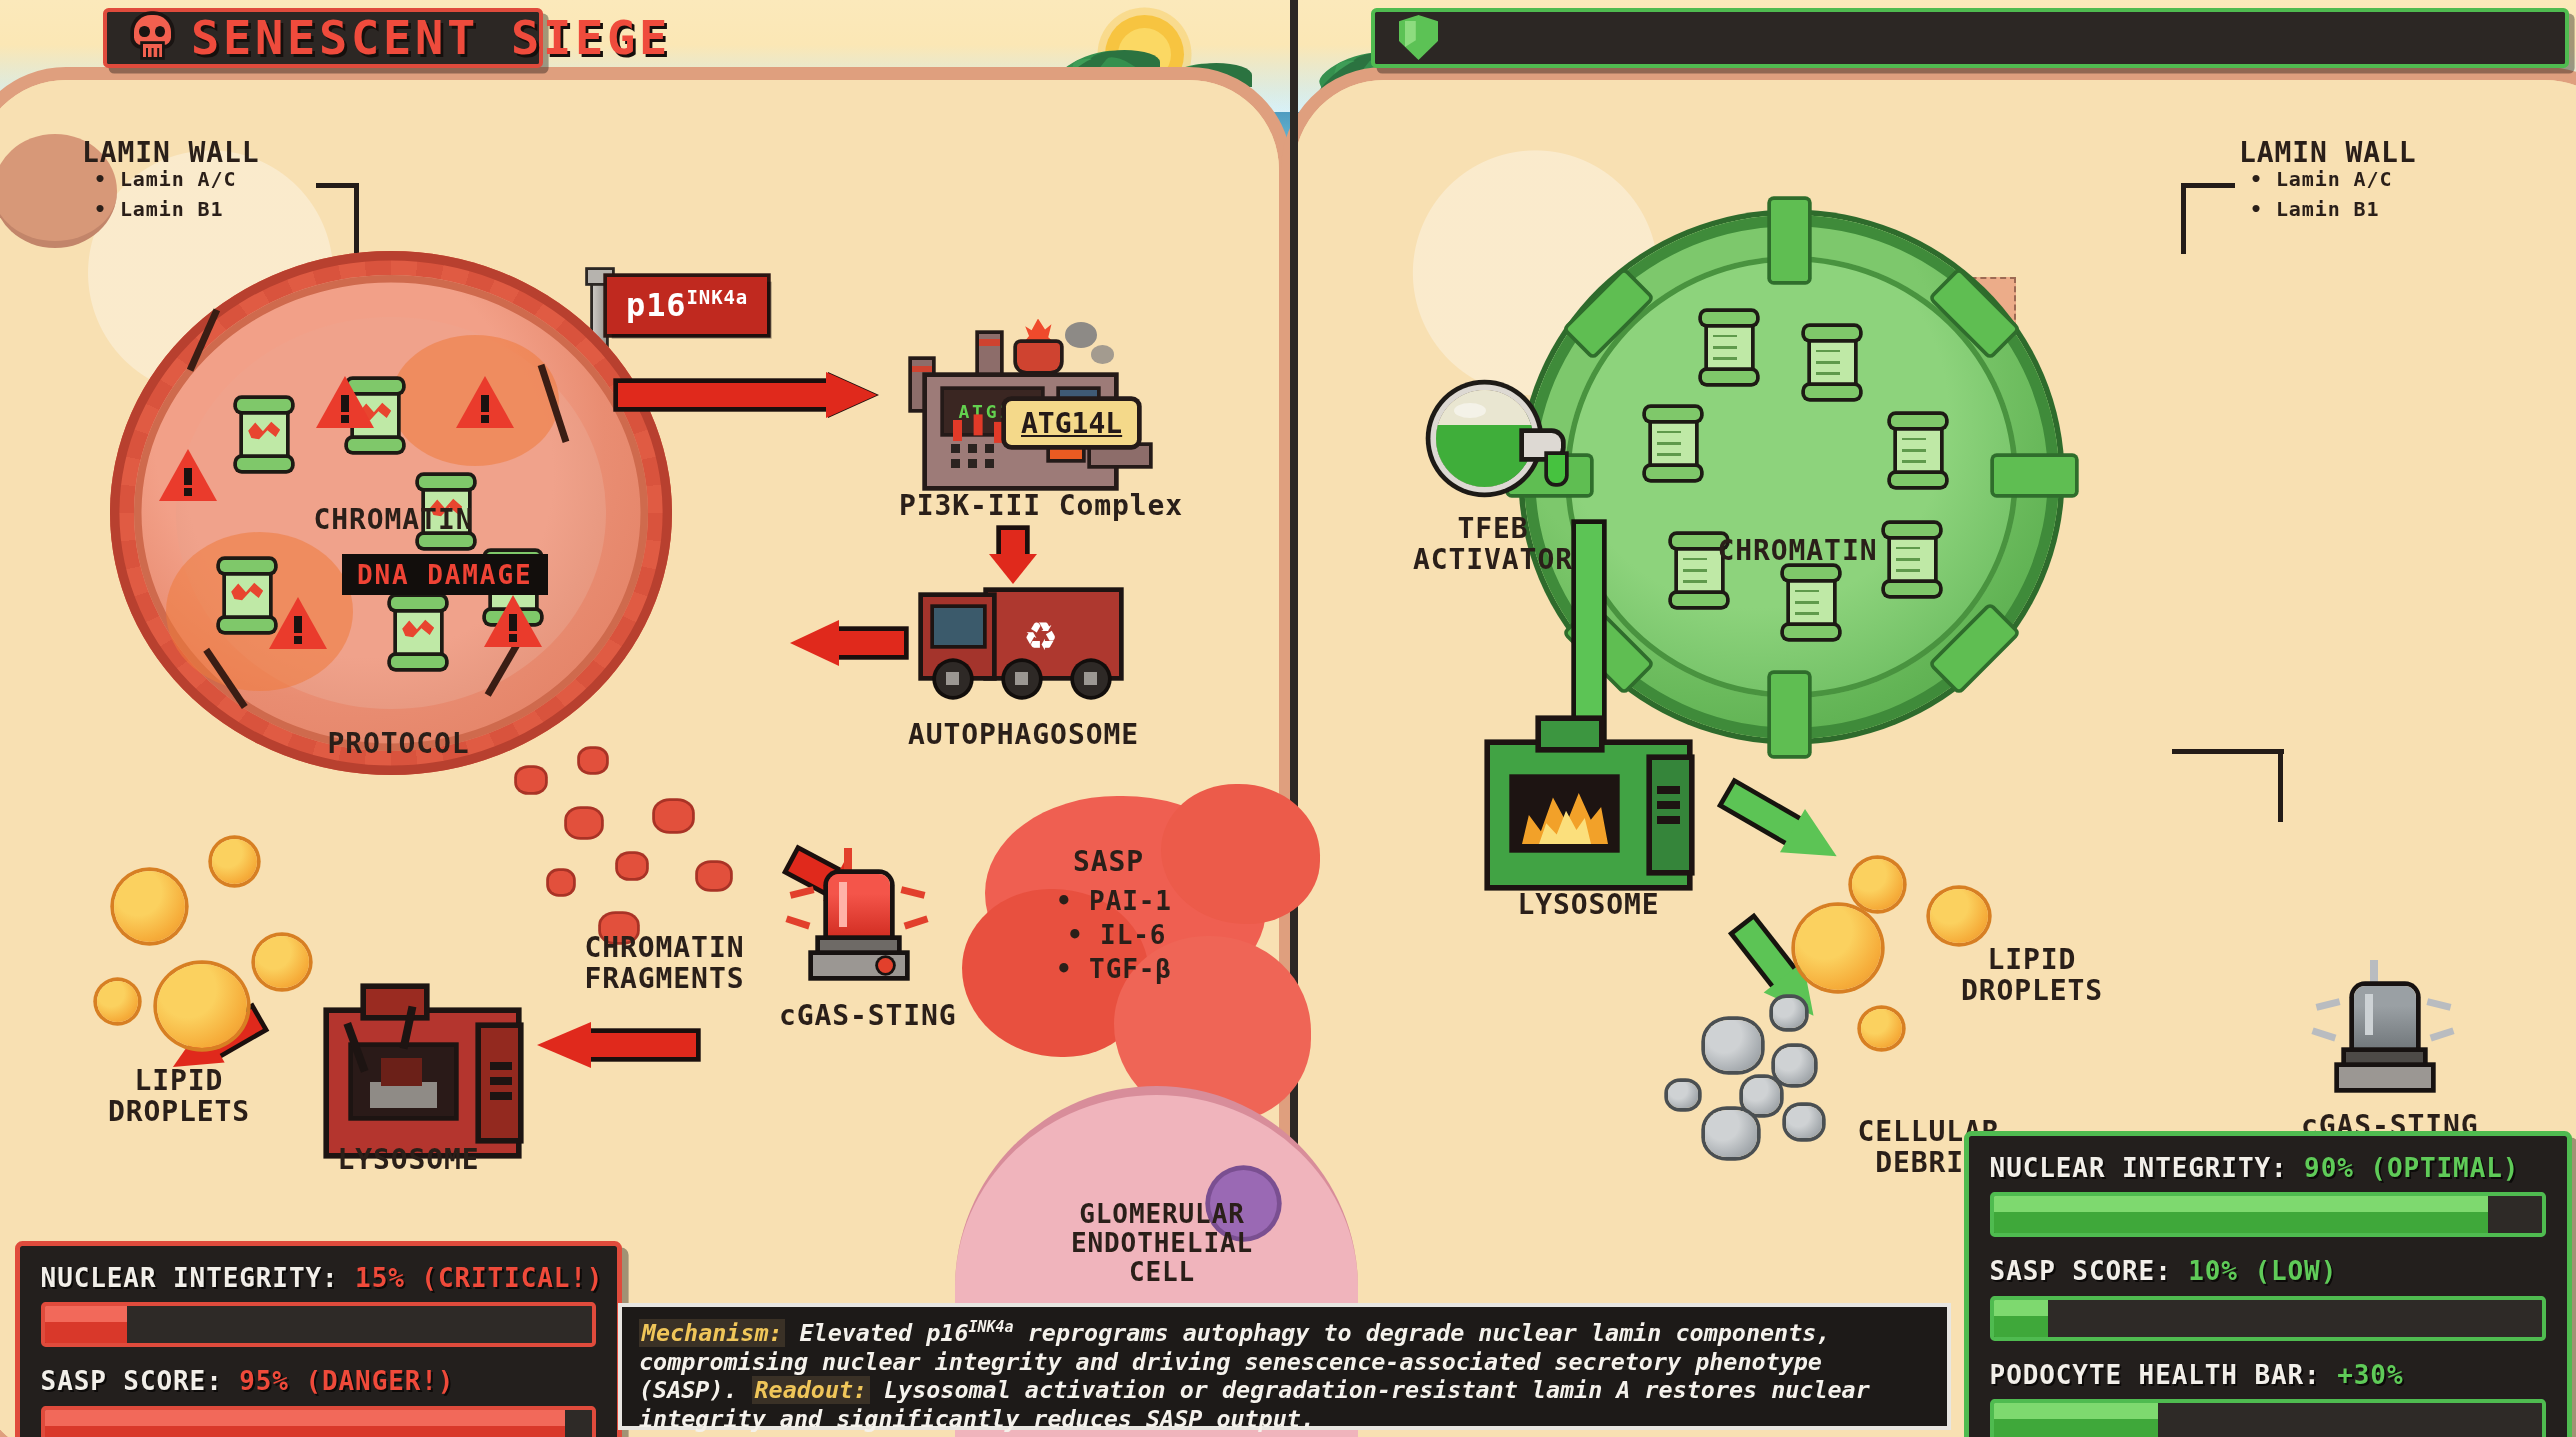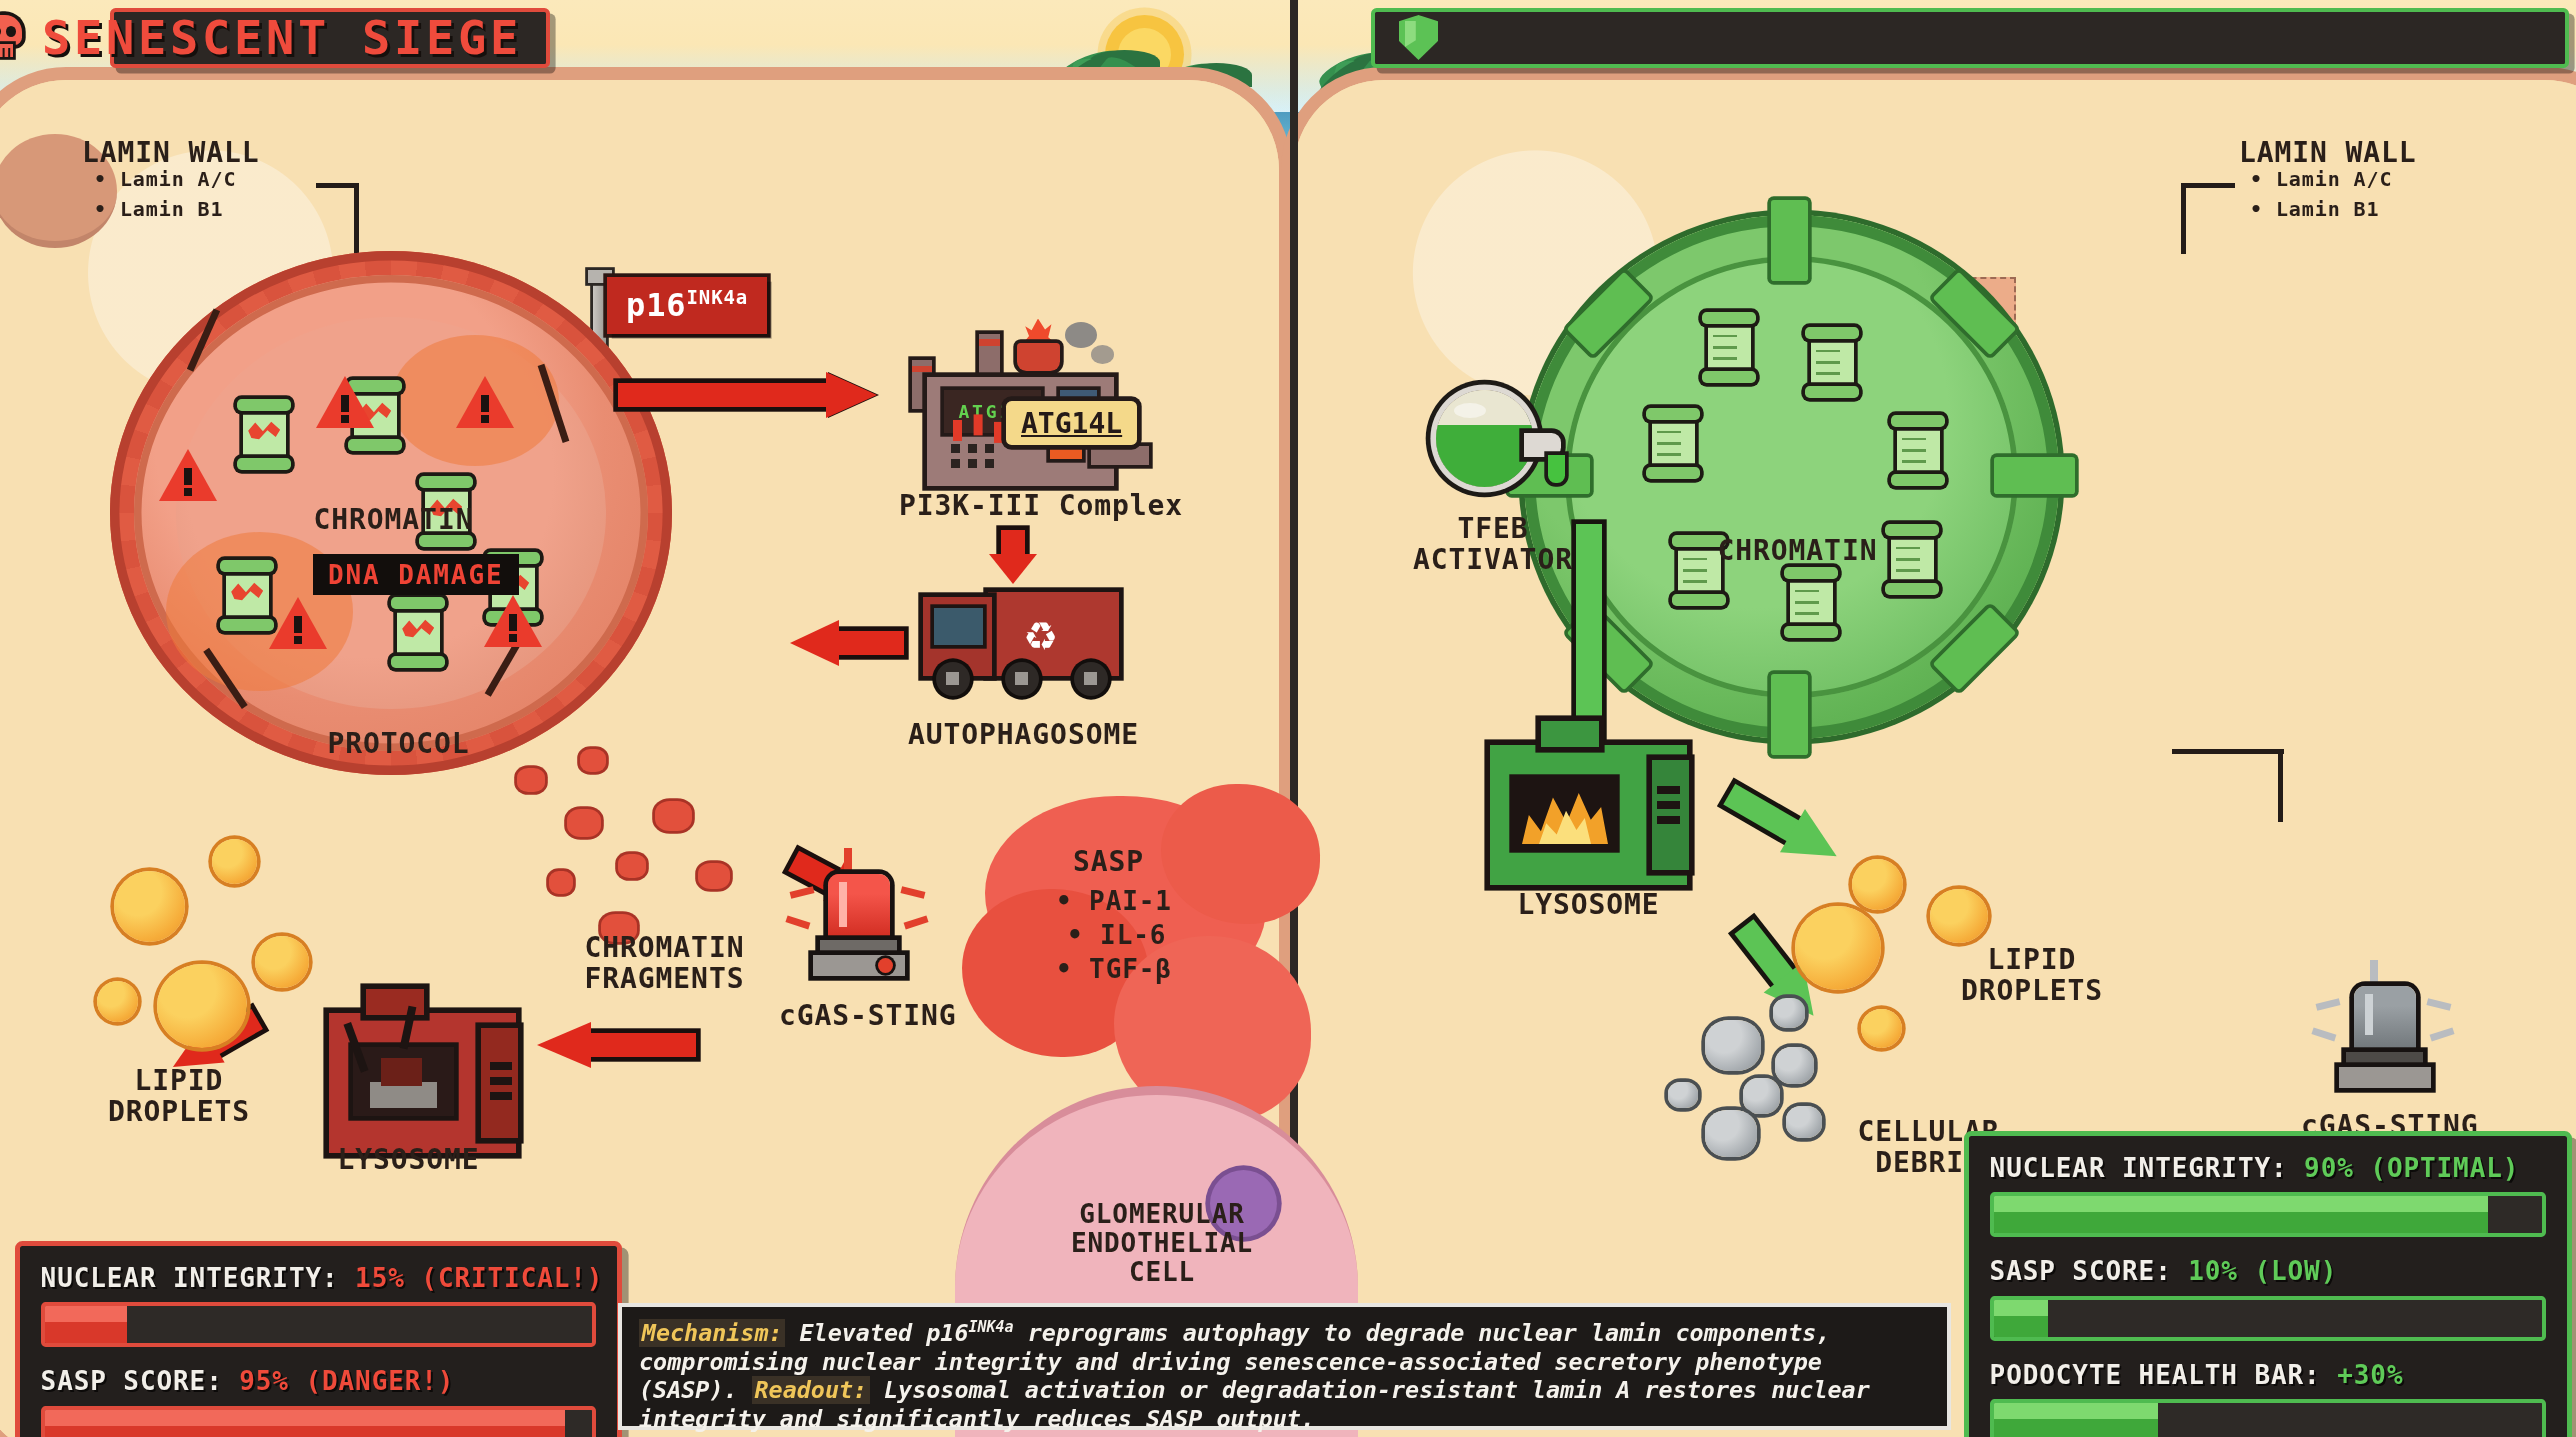--- a/index.html
+++ b/index.html
@@ -62,21 +62,21 @@
     box-shadow:5.6px 5.6px 0 rgba(0,0,0,.35);
   }
   .titlebar.green{ border-color:#4fbb50; }
   .titlebar h1 {
     font-family:"DejaVu Sans Mono", monospace;
     font-size:47px; font-weight:bold; letter-spacing:3.7px;
     color:#ef4b3c; -webkit-text-stroke:0; text-shadow:2.8px 2.8px 0 #150f0c;
     white-space:nowrap;
   }
   .titlebar.green h1{ color:#61c85a; }
-  .tL{ left:110px; width:440px;justify-content:flex-end; }
+  .tL{ left:103px; width:440px; }
   .tR{ left:1371px; width:1198px; }
   .tR h1{ font-size:47px; }
 
   
   .skull{ width:43px; height:45px; position:relative; flex:0 0 auto;}
   .skull .dome{ position:absolute; left:2.8px; top:0; width:37px; height:30px; background:#f2604f; border-radius:17px 17px 7.5px 7.5px; box-shadow:0 0 0 3.7px #1a1412;}
   .skull .e1,.skull .e2{ position:absolute; top:11.2px; width:10.3px; height:11.2px; background:#1a1412; border-radius:50%;}
   .skull .e1{ left:8.4px;} .skull .e2{ left:24px;}
   .skull .jaw{ position:absolute; left:12px; top:29px; width:19px; height:13px; background:#f2604f;
       box-shadow:0 0 0 2.8px #1a1412;}
@@ -139,21 +139,21 @@
       clip-path:polygon(50% 0,100% 100%,0 100%);
       filter:drop-shadow(0 0 0 #1a1210);}
   .warn .tri2{ position:absolute; inset:0; background:#1a1210;
       clip-path:polygon(50% -6%,106% 106%,-6% 106%); z-index:-1;}
   .warn .bang{ position:absolute; left:50%; top:19px; width:7.5px; height:17px; margin-left:-3.7px;
       background:#1a1210;}
   .warn .dot{ position:absolute; left:50%; top:39px; width:7.5px; height:7.5px; margin-left:-3.7px; background:#1a1210;}
 
   
   .dnadmg{ position:absolute; background:#120e0c; color:#ef4335; font-weight:bold;
-      font-size:26px; letter-spacing:1.9px; padding:5.6px 15px; }
+      font-size:26px; letter-spacing:1.9px; padding:5.6px 15px;margin-left:29px; }
 
   
   .pole{ position:absolute; width:13px; background:linear-gradient(90deg,#c9c6c1,#9a9792); box-shadow:0 0 0 2.8px #2b2724;}
   .poletop{ position:absolute; width:24px; height:13px; background:#b6b3ae; box-shadow:0 0 0 2.8px #2b2724;}
   .polebase{ position:absolute; width:47px; height:15px; background:#b6b3ae; box-shadow:0 0 0 2.8px #2b2724;}
   .flag{ position:absolute; background:#c0291f; box-shadow:4.7px 4.7px 0 rgba(0,0,0,.3), 0 0 0 3.7px #2b1613;
       padding:9.4px 19px; color:#fff; font-weight:bold; font-size:32px; letter-spacing:0.9px;}
   .flag sup{ font-size:19px; }
   .flag.ghost{ background:rgba(226,129,103,.55); box-shadow:none;
       border:2.8px dashed #9d6a54; color:#f0dccb; }

